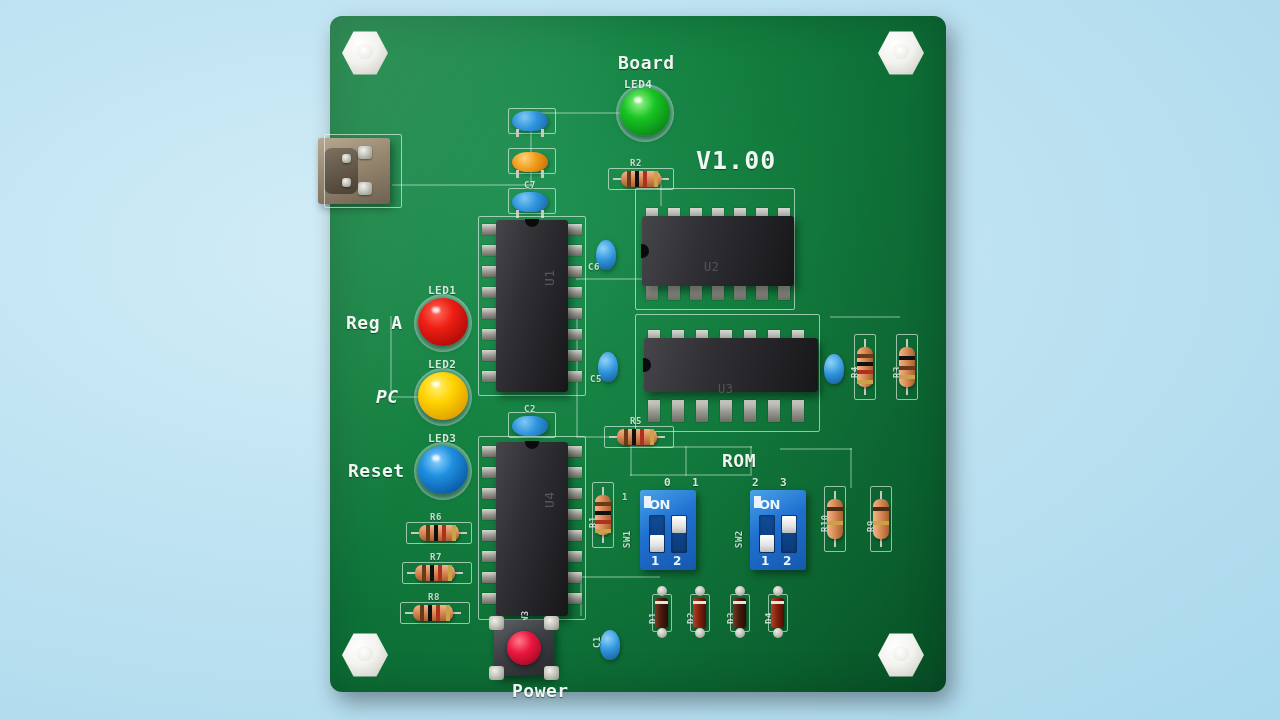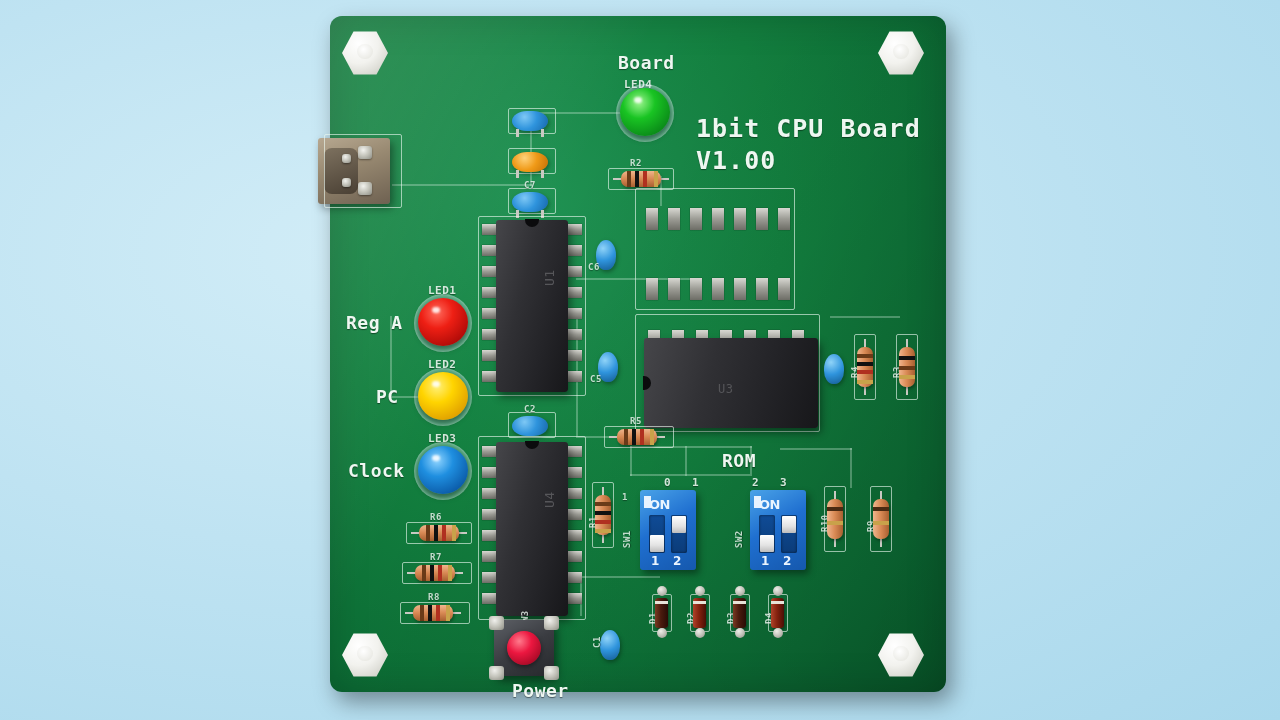--- a/index.html
+++ b/index.html
@@ -267,21 +267,20 @@
       <div class="res-lead" style="left:0;"></div>
       <div class="res-lead" style="right:0;"></div>
       <div class="res-body">
         <div class="band" style="left:6px;background:#6a3a18;"></div>
         <div class="band" style="left:14px;background:#111;"></div>
         <div class="band" style="left:22px;background:#b03020;"></div>
         <div class="band" style="left:33px;background:#c9a24a;"></div>
       </div>
     </div>
 
-    <div class="silk silk-big" style="left:366px;top:98px;">1bit CPU Board</div>
     <div class="silk silk-big" style="left:366px;top:130px;">V1.00</div>
 
     <div class="outline" style="left:148px;top:200px;width:108px;height:180px;"></div>
     <div class="pinrow vert" style="left:152px;top:208px;">
       <div class="pin" style="width:22px;height:11px;margin-bottom:10px;"></div>
       <div class="pin" style="width:22px;height:11px;margin-bottom:10px;"></div>
       <div class="pin" style="width:22px;height:11px;margin-bottom:10px;"></div>
       <div class="pin" style="width:22px;height:11px;margin-bottom:10px;"></div>
       <div class="pin" style="width:22px;height:11px;margin-bottom:10px;"></div>
       <div class="pin" style="width:22px;height:11px;margin-bottom:10px;"></div>
@@ -315,20 +314,24 @@
     </div>
     <div class="pinrow" style="left:316px;top:262px;">
       <div class="pin" style="width:12px;height:22px;margin-right:10px;"></div>
       <div class="pin" style="width:12px;height:22px;margin-right:10px;"></div>
       <div class="pin" style="width:12px;height:22px;margin-right:10px;"></div>
       <div class="pin" style="width:12px;height:22px;margin-right:10px;"></div>
       <div class="pin" style="width:12px;height:22px;margin-right:10px;"></div>
       <div class="pin" style="width:12px;height:22px;margin-right:10px;"></div>
       <div class="pin" style="width:12px;height:22px;"></div>
     </div>
+    <div class="ic" style="left:312px;top:200px;width:152px;height:70px;">
+      <div class="notch-h"></div>
+      <div class="silk" style="left:62px;top:44px;font-size:12px;color:#7d7d80;text-shadow:none;opacity:.5;">U2</div>
+    </div>
 
     <div class="cap-v" style="left:266px;top:224px;"></div>
     <div class="silk silk-xs" style="left:258px;top:246px;">C6</div>
 
     <div class="outline" style="left:305px;top:298px;width:185px;height:118px;"></div>
     <div class="pinrow" style="left:318px;top:314px;">
       <div class="pin" style="width:12px;height:22px;margin-right:12px;"></div>
       <div class="pin" style="width:12px;height:22px;margin-right:12px;"></div>
       <div class="pin" style="width:12px;height:22px;margin-right:12px;"></div>
       <div class="pin" style="width:12px;height:22px;margin-right:12px;"></div>
@@ -338,21 +341,21 @@
     </div>
     <div class="pinrow" style="left:318px;top:384px;">
       <div class="pin" style="width:12px;height:22px;margin-right:12px;"></div>
       <div class="pin" style="width:12px;height:22px;margin-right:12px;"></div>
       <div class="pin" style="width:12px;height:22px;margin-right:12px;"></div>
       <div class="pin" style="width:12px;height:22px;margin-right:12px;"></div>
       <div class="pin" style="width:12px;height:22px;margin-right:12px;"></div>
       <div class="pin" style="width:12px;height:22px;margin-right:12px;"></div>
       <div class="pin" style="width:12px;height:22px;"></div>
     </div>
-    <div class="ic" style="left:314px;top:322px;width:174px;height:90px;">
+    <div class="ic" style="left:314px;top:322px;width:174px;height:54px;">
       <div class="notch-h"></div>
       <div class="silk" style="left:74px;top:44px;font-size:12px;color:#7d7d80;text-shadow:none;opacity:.5;">U3</div>
     </div>
 
     <div class="cap-v" style="left:268px;top:336px;"></div>
     <div class="silk silk-xs" style="left:260px;top:358px;">C5</div>
 
     <div class="outline" style="left:178px;top:396px;width:48px;height:26px;"></div>
     <div class="silk silk-xs" style="left:194px;top:388px;">C2</div>
     <div class="cap blue" style="left:182px;top:400px;"></div>
@@ -381,26 +384,26 @@
         <div class="band" style="top:28px;background:#c9a24a;"></div>
       </div>
     </div>
 
     <div class="silk silk-sm" style="left:98px;top:268px;">LED1</div>
     <div class="silk silk-mid" style="left:16px;top:296px;">Reg A</div>
     <div class="led-collar" style="left:84px;top:278px;width:58px;height:58px;"></div>
     <div class="led led-red" style="left:88px;top:282px;"></div>
 
     <div class="silk silk-sm" style="left:98px;top:342px;">LED2</div>
-    <div class="silk silk-mid" style="left:46px;top:370px;">PC</div>
+    <div class="silk silk-mid" style="left:46px;top:370px;font-style:italic;">PC</div>
     <div class="led-collar" style="left:84px;top:352px;width:58px;height:58px;"></div>
     <div class="led led-yellow" style="left:88px;top:356px;"></div>
 
     <div class="silk silk-sm" style="left:98px;top:416px;">LED3</div>
-    <div class="silk silk-mid" style="left:18px;top:444px;">Clock</div>
+    <div class="silk silk-mid" style="left:18px;top:444px;">Reset</div>
     <div class="led-collar" style="left:84px;top:426px;width:58px;height:58px;"></div>
     <div class="led led-blue" style="left:88px;top:430px;"></div>
 
     <div class="outline" style="left:76px;top:506px;width:66px;height:22px;"></div>
     <div class="silk silk-xs" style="left:100px;top:496px;text-align:center;">R6</div>
     <div class="res-h" style="left:81px;top:509px;">
       <div class="res-lead" style="left:0;"></div>
       <div class="res-lead" style="right:0;"></div>
       <div class="res-body">
         <div class="band" style="left:7px;background:#6a3a18;"></div>

